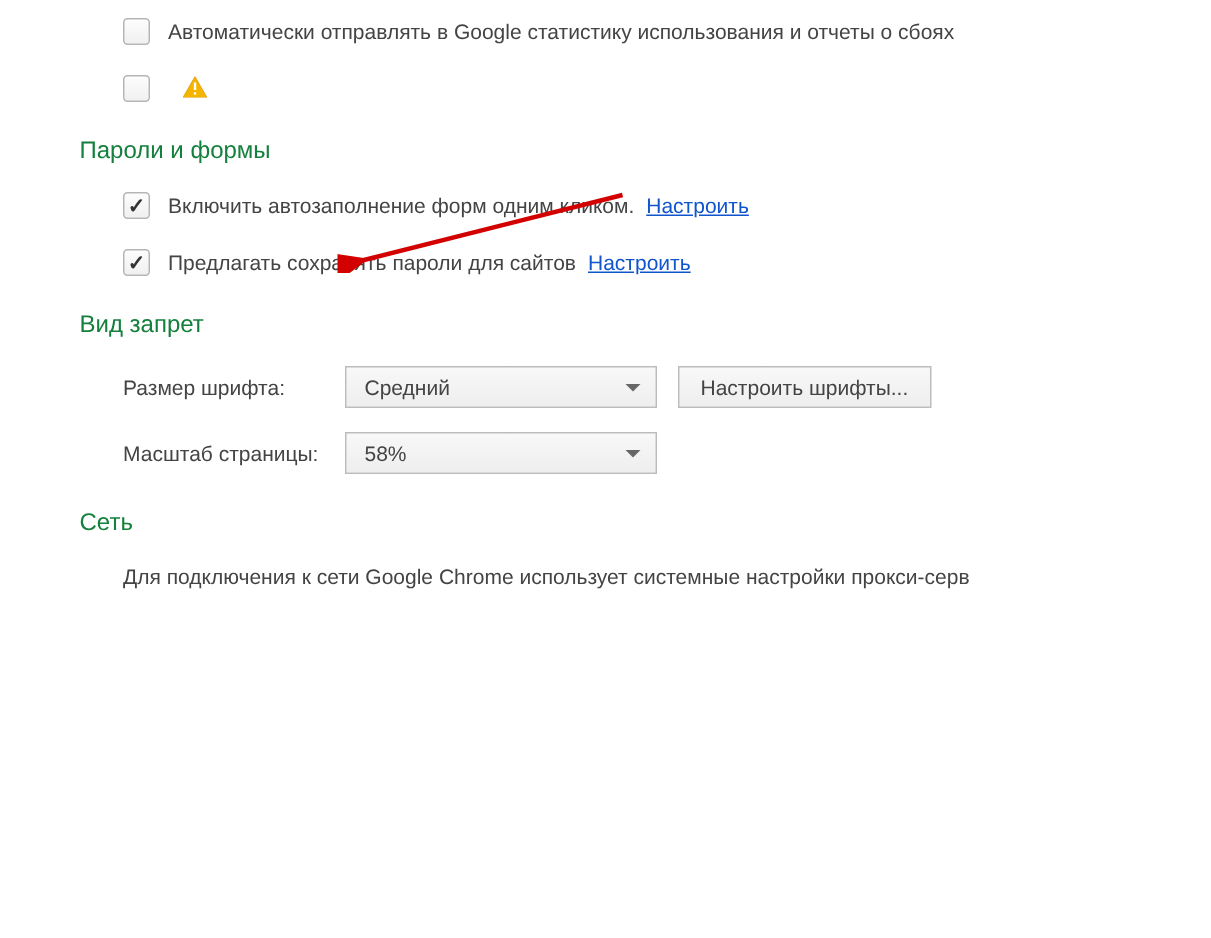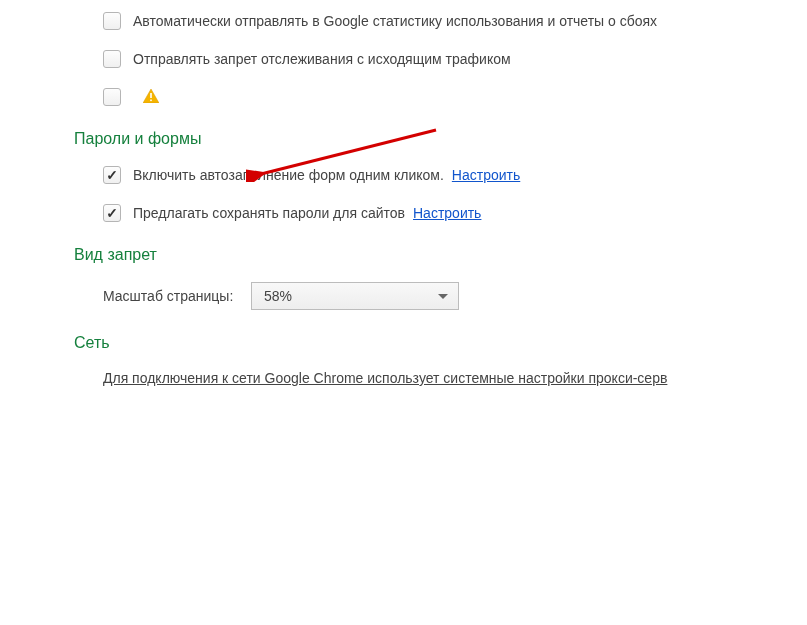--- a/index.html
+++ b/index.html
@@ -10,21 +10,20 @@
       font-size: 14px;
       color: #333;
       background: #fff;
       width: 807px;
       height: 625px;
       overflow: hidden;
     }
     .container {
       padding: 12px 0 0 0;
       position: relative;
-      margin-left: 21px;
     }
     .section-title {
       font-size: 16px;
       color: #15803d;
       margin: 24px 0 18px 53px;
       font-weight: normal;
     }
     .checkbox-row {
       display: flex;
       align-items: center;
@@ -106,21 +105,20 @@
       cursor: pointer;
       font-size: 14px;
       color: #444;
       margin-left: 14px;
     }
     .network-text {
       margin: 0 0 14px 82px;
       color: #444;
       font-size: 14px;
       white-space: nowrap;
-      text-decoration: underline;
     }
     .proxy-button {
       margin-left: 82px;
       display: inline-flex;
       align-items: center;
       border: 1px solid #bcbcbc;
       background: linear-gradient(#f8f8f8, #eeeeee);
       height: 30px;
       padding: 0 14px;
       cursor: pointer;
@@ -137,24 +135,20 @@
 </head>
 <body>
 
 <div class="container">
 
   <div class="checkbox-row">
     <div class="checkbox"></div>
     <span class="checkbox-label">Автоматически отправлять в Google статистику использования и отчеты о сбоях</span>
   </div>
 
-  <div class="checkbox-row">
-    <div class="checkbox"></div>
-    <span class="checkbox-label">Отправлять запрет отслеживания с исходящим трафиком</span>
-  </div>
 
   <div class="checkbox-row">
     <div class="checkbox"></div>
     <span class="warning-icon">
       <svg width="16" height="14" viewBox="0 0 16 14">
         <polygon points="8,0 16,14 0,14" fill="#f5b400" stroke="#d99a00" stroke-width="0.5"></polygon>
         <rect x="7.2" y="4" width="1.6" height="5" fill="#fff"></rect>
         <rect x="7.2" y="10.5" width="1.6" height="1.6" fill="#fff"></rect>
       </svg>
     </span>
@@ -178,20 +172,30 @@
   </div>
 
   <div class="checkbox-row">
     <div class="checkbox checked"></div>
     <span class="checkbox-label">Предлагать сохранять пароли для сайтов</span>
     <span class="link">Настроить</span>
   </div>
 
   <div class="section-title">Вид запрет</div>
 
+  <div class="form-row">
+    <span class="form-label">Размер шрифта:</span>
+    <div class="select">
+      <span>Средний</span>
+      <span class="caret"></span>
+    </div>
+    <div class="button">
+      <span>Настроить шрифты...</span>
+    </div>
+  </div>
 
   <div class="form-row">
     <span class="form-label">Масштаб страницы:</span>
     <div class="select">
       <span>58%</span>
       <span class="caret"></span>
     </div>
   </div>
 
   <div class="section-title">Сеть</div>

